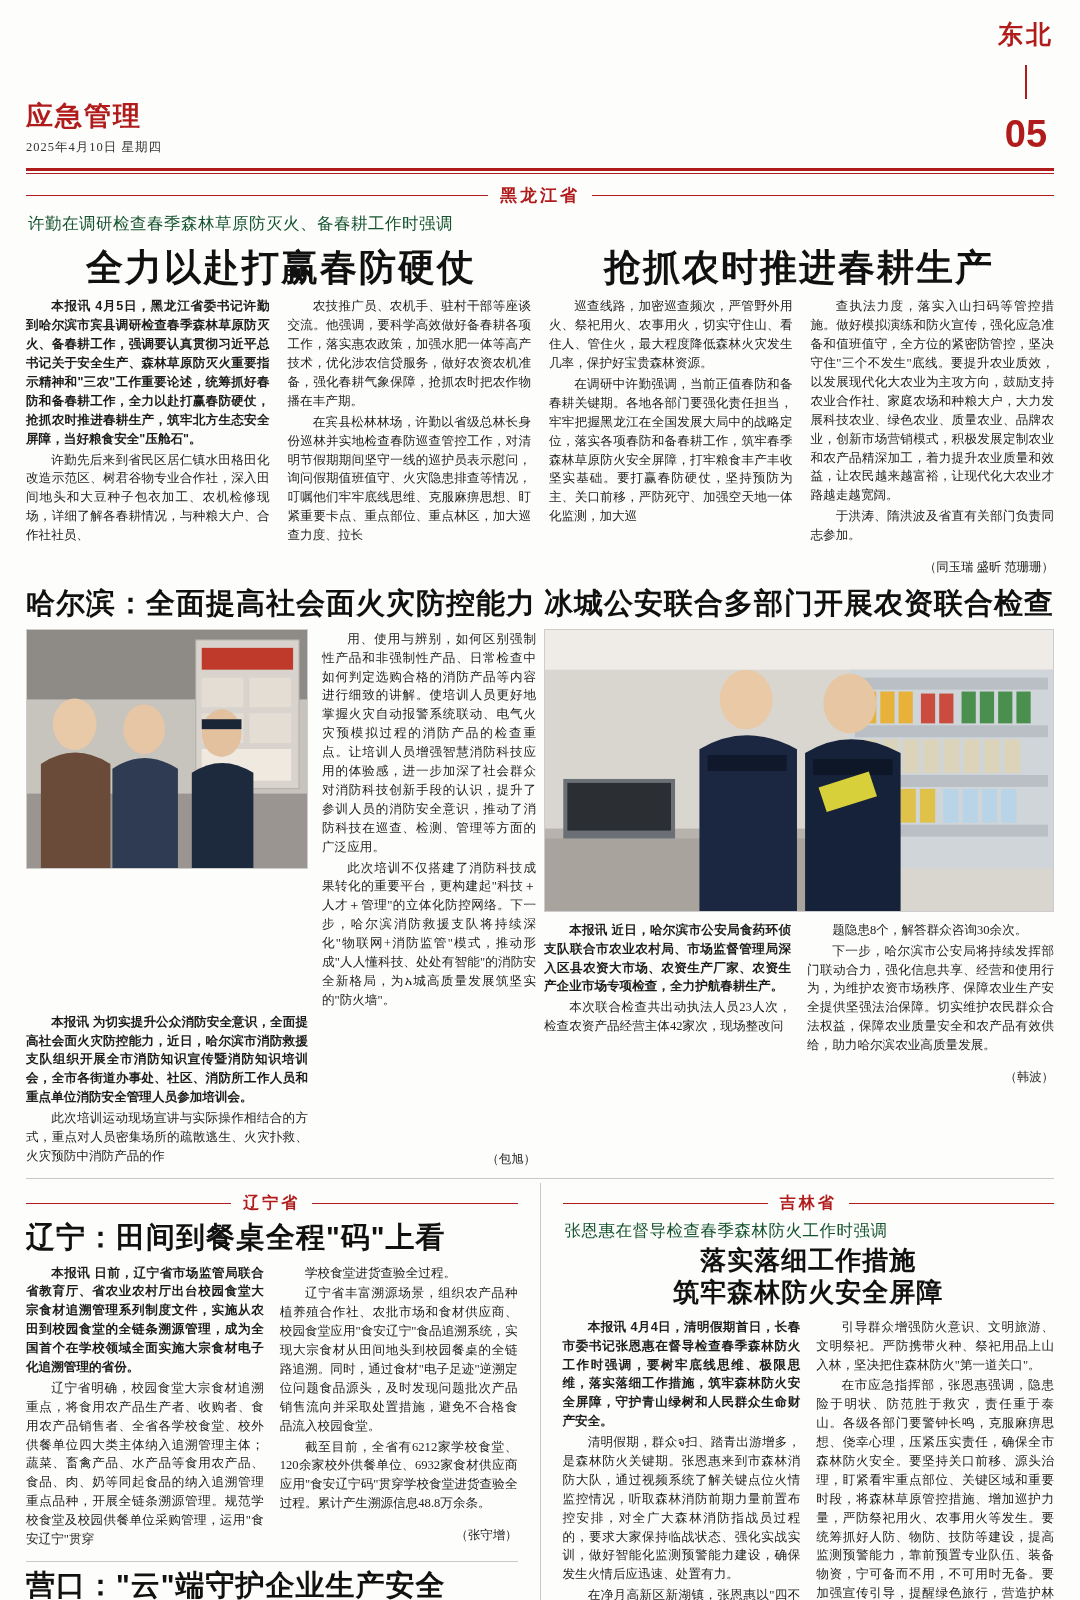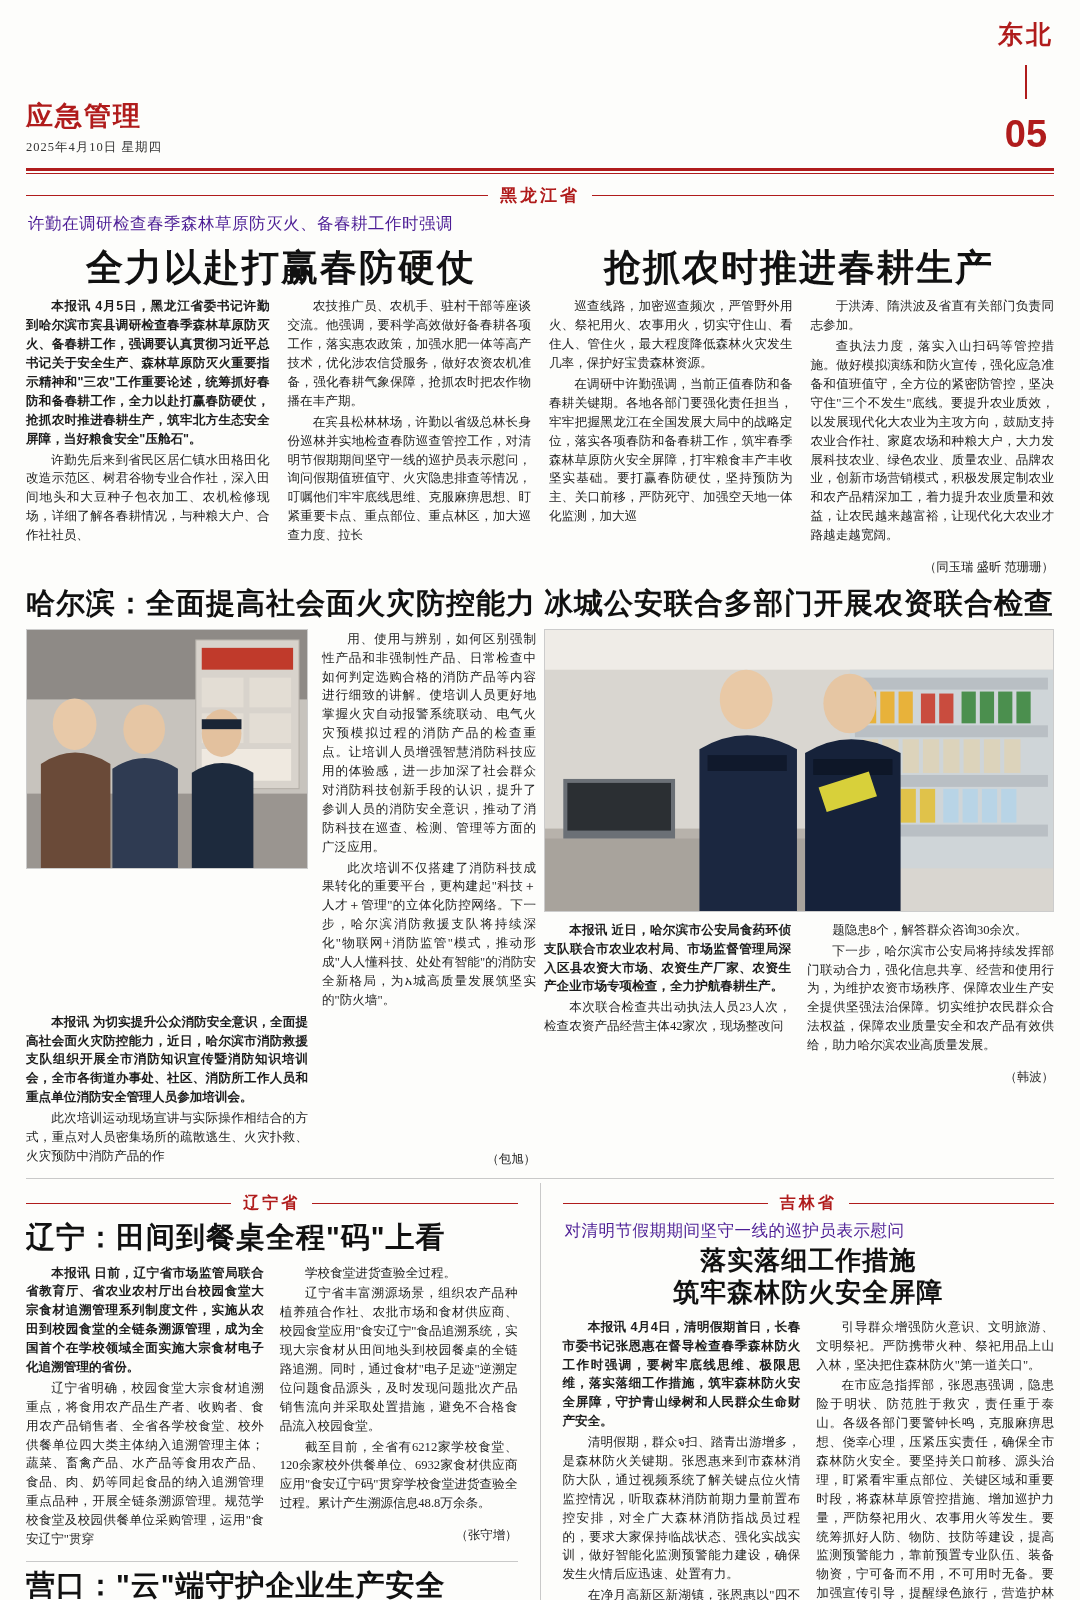--- a/index.html
+++ b/index.html
@@ -31,21 +31,21 @@
   
   .secbar { display:flex; align-items:center; gap:12px; margin:10px 0 6px 0; }
   .secbar .line { flex:1; height:1px; background:#b01c1c; }
   .secbar .label {
     font-family:"Liberation Sans","DejaVu Sans",sans-serif;
     font-weight:bold; font-size:17px; color:#b01c1c; letter-spacing:3px; white-space:nowrap;
   }
   .secbar.narrow .label { font-size:16px; }
 
   
-  .shoulder { font-size:16.5px; color:#4c1d95; letter-spacing:.5px; margin:4px 0 2px 2px; }
+  .shoulder { font-size:16.5px; color:#14532d; letter-spacing:.5px; margin:4px 0 2px 2px; }
   .headline-xl {
     font-family:"Liberation Sans","DejaVu Sans",sans-serif;
     font-weight:bold; font-size:37px; letter-spacing:2px; text-align:center; line-height:1.12; color:#111;
   }
   .headline-lg {
     font-family:"Liberation Sans","DejaVu Sans",sans-serif;
     font-weight:bold; font-size:29px; letter-spacing:1px; color:#111; line-height:1.2;
   }
   .headline-md {
     font-family:"Liberation Sans","DejaVu Sans",sans-serif;
@@ -117,22 +117,22 @@
     </div>
     <div style="flex:1;">
       <p class="body">农技推广员、农机手、驻村干部等座谈交流。他强调，要科学高效做好备春耕各项工作，落实惠农政策，加强水肥一体等高产技术，优化涉农信贷服务，做好农资农机准备，强化春耕气象保障，抢抓农时把农作物播在丰产期。</p>
       <p class="body">在宾县松林林场，许勤以省级总林长身份巡林并实地检查春防巡查管控工作，对清明节假期期间坚守一线的巡护员表示慰问，询问假期值班值守、火灾隐患排查等情况，叮嘱他们牢牢底线思维、克服麻痹思想、盯紧重要卡点、重点部位、重点林区，加大巡查力度、拉长</p>
     </div>
     <div style="flex:1;">
       <p class="body">巡查线路，加密巡查频次，严管野外用火、祭祀用火、农事用火，切实守住山、看住人、管住火，最大程度降低森林火灾发生几率，保护好宝贵森林资源。</p>
       <p class="body">在调研中许勤强调，当前正值春防和备春耕关键期。各地各部门要强化责任担当，牢牢把握黑龙江在全国发展大局中的战略定位，落实各项春防和备春耕工作，筑牢春季森林草原防火安全屏障，打牢粮食丰产丰收坚实基础。要打赢春防硬仗，坚持预防为主、关口前移，严防死守、加强空天地一体化监测，加大巡</p>
     </div>
     <div style="flex:1;">
+      <p class="body">查执法力度，落实入山扫码等管控措施。做好模拟演练和防火宣传，强化应急准备和值班值守，全方位的紧密防管控，坚决守住"三个不发生"底线。要提升农业质效，以发展现代化大农业为主攻方向，鼓励支持农业合作社、家庭农场和种粮大户，大力发展科技农业、绿色农业、质量农业、品牌农业，创新市场营销模式，积极发展定制农业和农产品精深加工，着力提升农业质量和效益，让农民越来越富裕，让现代化大农业才路越走越宽阔。</p>
       <p class="body">于洪涛、隋洪波及省直有关部门负责同志参加。</p>
-      <p class="body">查执法力度，落实入山扫码等管控措施。做好模拟演练和防火宣传，强化应急准备和值班值守，全方位的紧密防管控，坚决守住"三个不发生"底线。要提升农业质效，以发展现代化大农业为主攻方向，鼓励支持农业合作社、家庭农场和种粮大户，大力发展科技农业、绿色农业、质量农业、品牌农业，创新市场营销模式，积极发展定制农业和农产品精深加工，着力提升农业质量和效益，让农民越来越富裕，让现代化大农业才路越走越宽阔。</p>
       <div class="byline">（同玉瑞 盛昕 范珊珊）</div>
     </div>
   </div>
 
   <div class="two-col-top" style="margin-top:10px;">
 
     <div class="tcol">
       <div class="headline-lg">哈尔滨：全面提高社会面火灾防控能力</div>
       <div class="mixed" style="margin-top:8px;">
         <div class="left" style="width:282px;">
@@ -299,21 +299,21 @@
 
     <div class="vline"></div>
 
     <div class="bcol">
       <div class="secbar narrow">
         <div class="line"></div>
         <div class="label">吉林省</div>
         <div class="line"></div>
       </div>
 
-      <div class="shoulder" style="text-align:left;">对清明节假期期间坚守一线的巡护员表示慰问</div>
+      <div class="shoulder" style="text-align:left;">张恩惠在督导检查春季森林防火工作时强调</div>
       <div class="headline-md headline-c">落实落细工作措施</div>
       <div class="headline-md headline-c">筑牢森林防火安全屏障</div>
 
       <div style="display:flex; gap:16px; margin-top:8px;">
         <div style="flex:1;">
           <p class="body"><span class="lead">本报讯  4月4日，清明假期首日，长春市委书记张恩惠在督导检查春季森林防火工作时强调，要树牢底线思维、极限思维，落实落细工作措施，筑牢森林防火安全屏障，守护青山绿树和人民群众生命财产安全。</span></p>
           <p class="body">清明假期，群众จ扫、踏青出游增多，是森林防火关键期。张恩惠来到市森林消防大队，通过视频系统了解关键点位火情监控情况，听取森林消防前期力量前置布控安排，对全广大森林消防指战员过程的，要求大家保持临战状态、强化实战实训，做好智能化监测预警能力建设，确保发生火情后应迅速、处置有力。</p>
           <p class="body">在净月高新区新湖镇，张恩惠以"四不两直"方式到林区、景区防火检查站点随机检查，了解野外火源管控措施落实情况，要求层层落实森林防火责任，守住山，看住人，管住火，真正做到万无一失。</p>
         </div>
         <div style="flex:1;">

